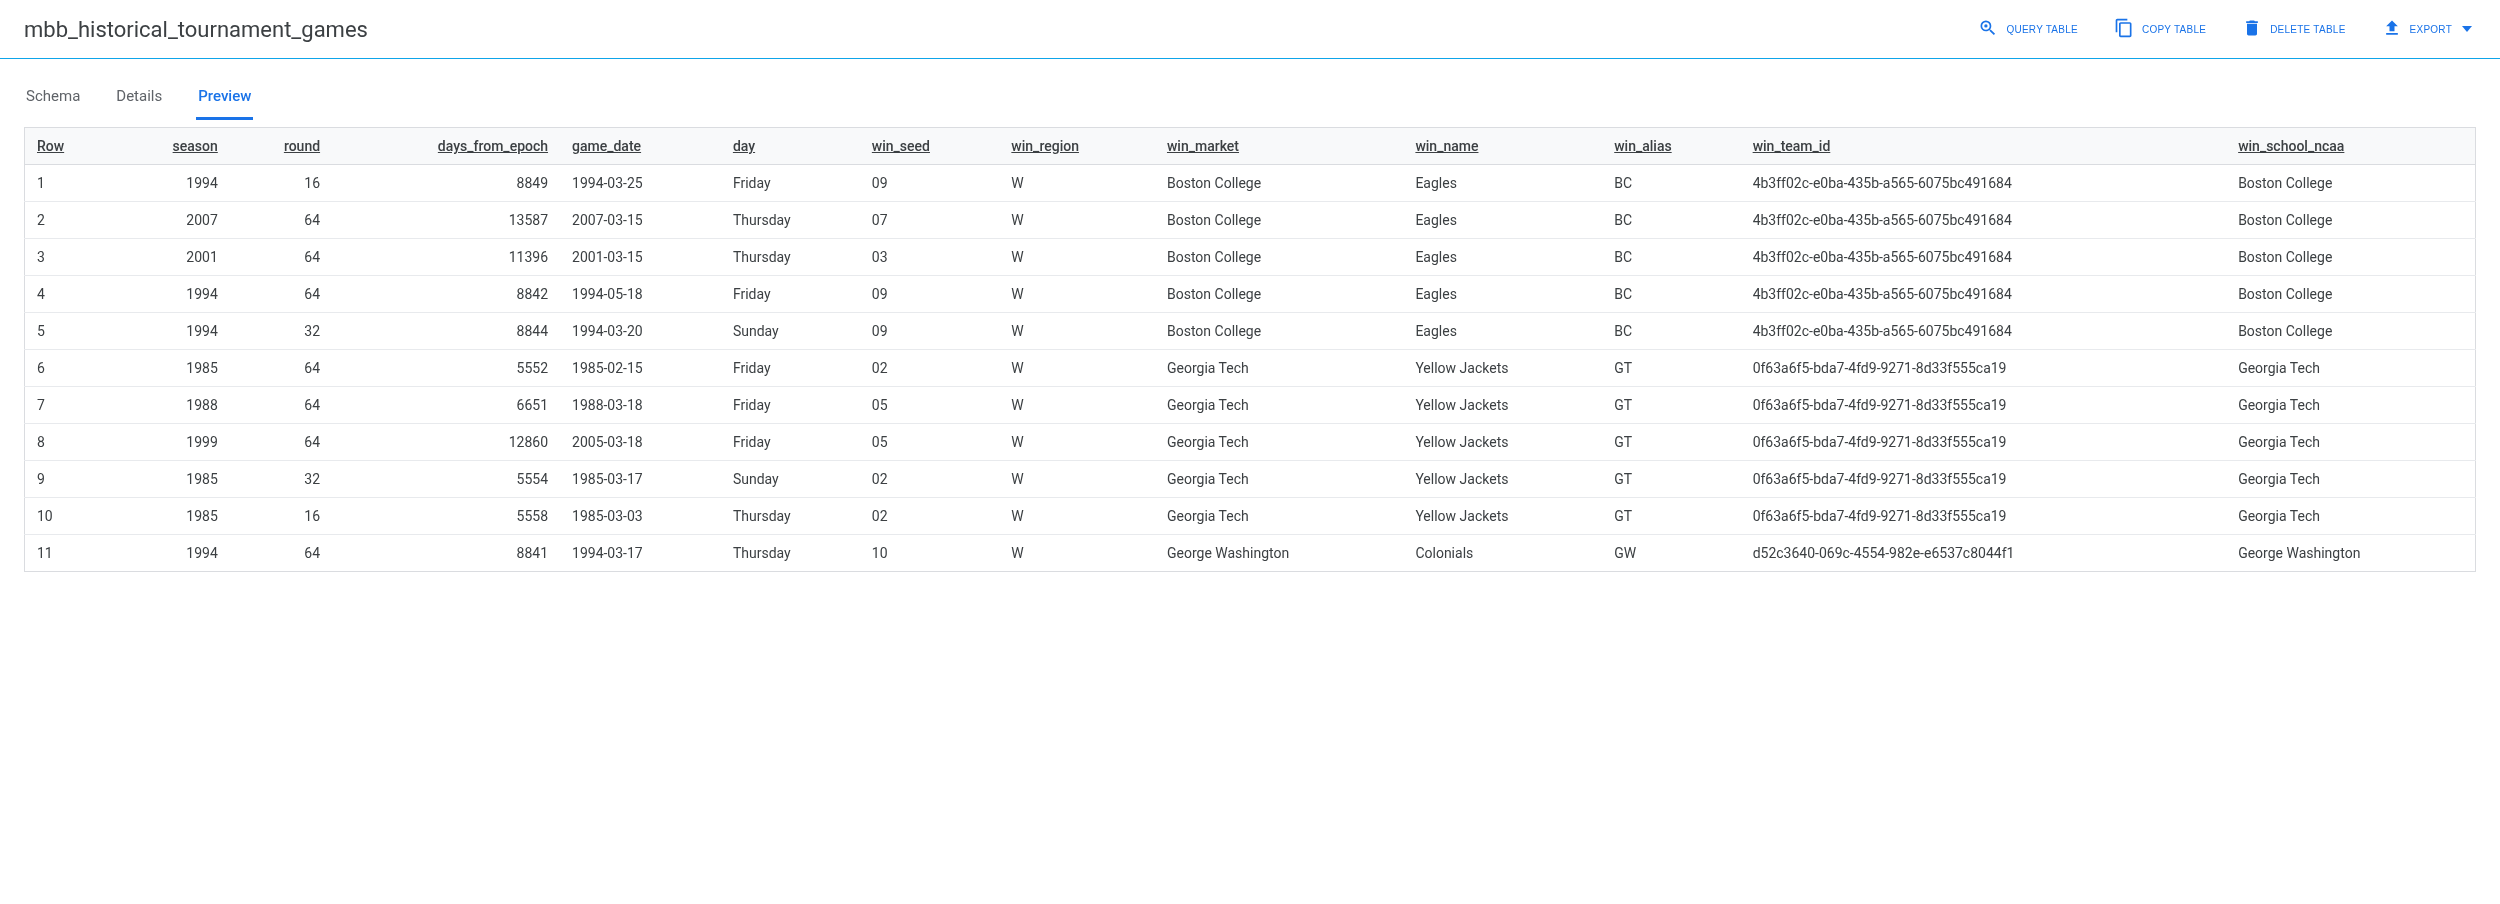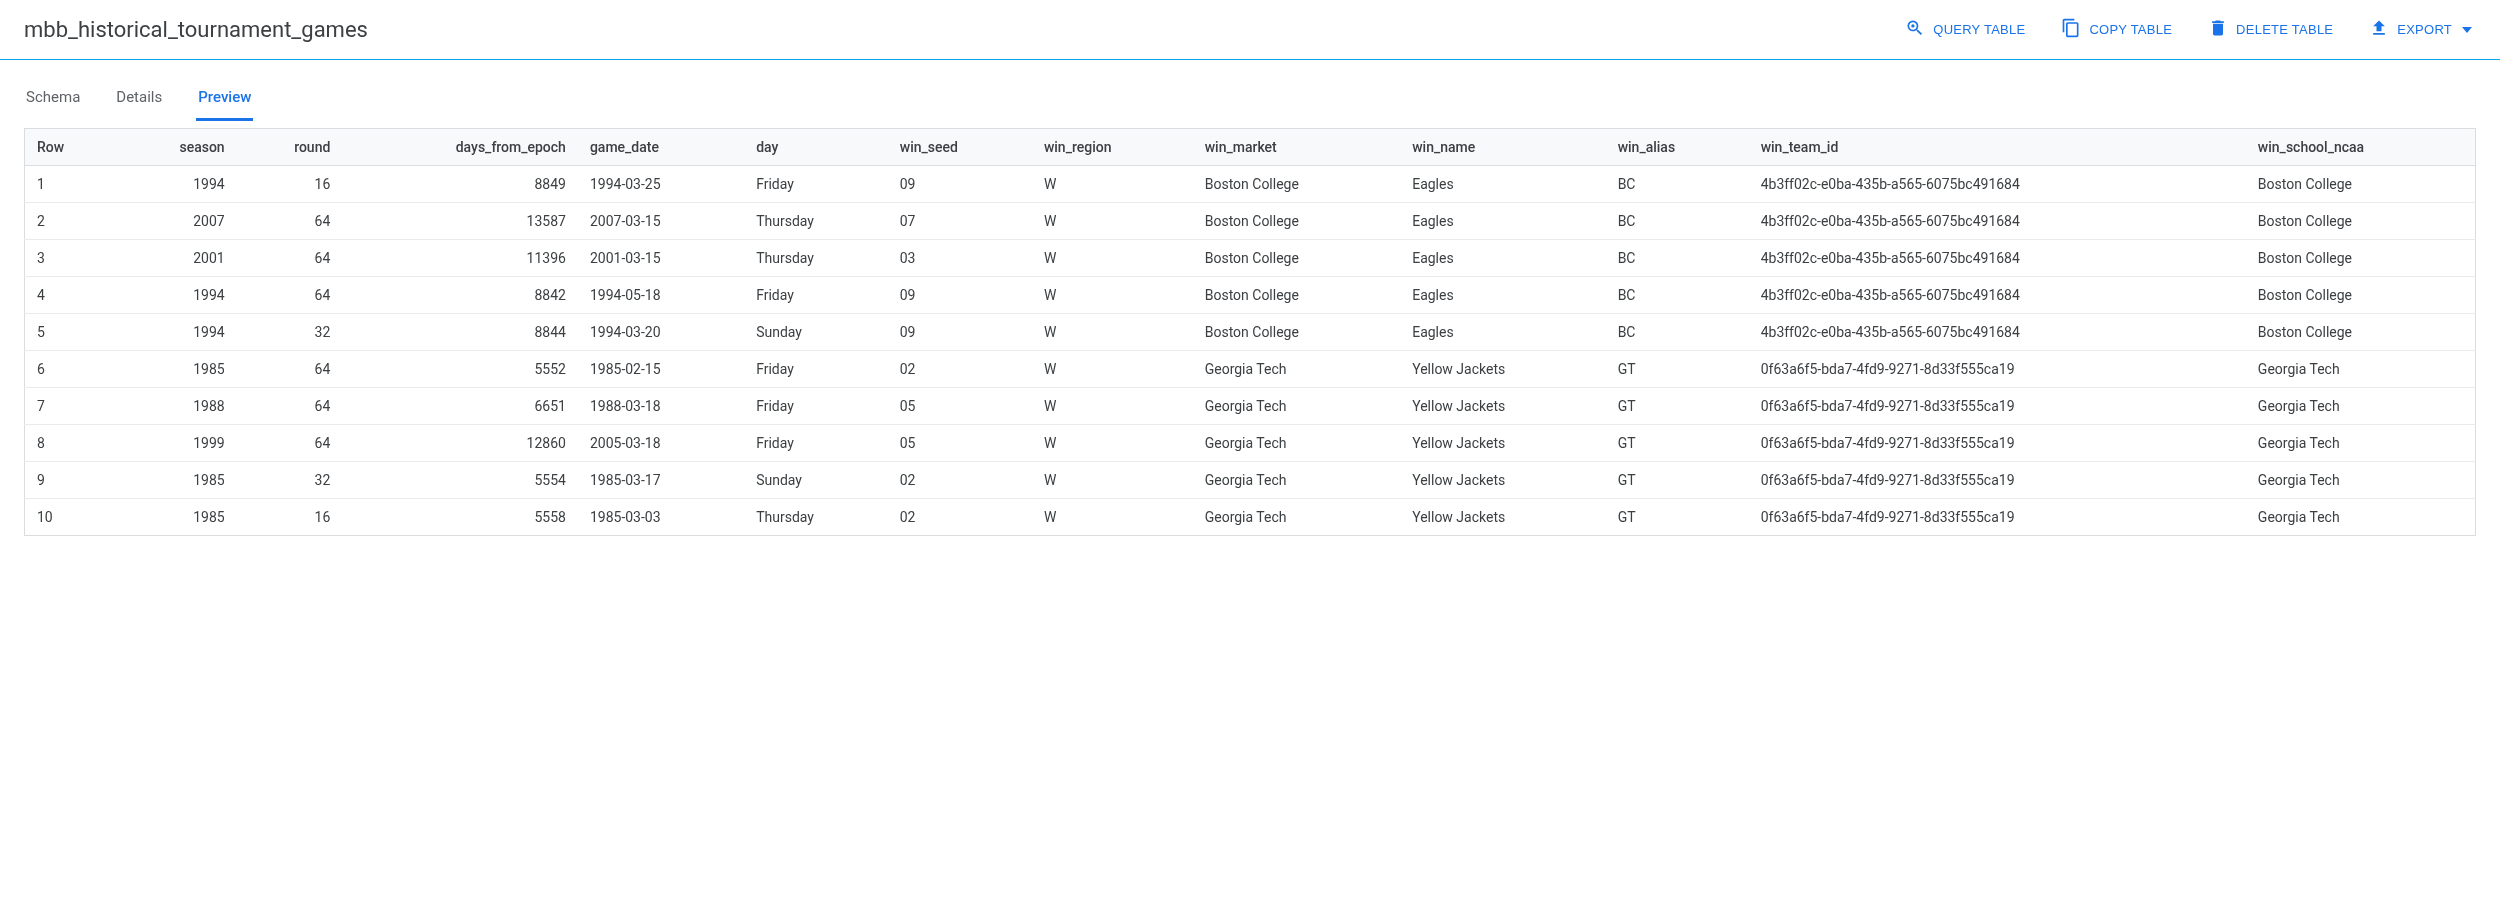--- a/index.html
+++ b/index.html
@@ -26,21 +26,21 @@
     display: flex;
     gap: 28px;
     align-items: center;
   }
   .action-btn {
     display: inline-flex;
     align-items: center;
     gap: 8px;
     color: #1a73e8;
     font-weight: 500;
-    font-size: 13px;
+    font-size: 10px;
     letter-spacing: 0.25px;
     cursor: pointer;
     text-transform: uppercase;
     background: none;
     border: none;
     padding: 6px 4px;
   }
   .action-btn svg {
     width: 20px;
     height: 20px;
@@ -85,20 +85,21 @@
     border: 1px solid #dadce0;
   }
   thead th {
     text-align: left;
     font-weight: 500;
     color: #3c4043;
     background: #f8f9fa;
     padding: 10px 12px;
     border-bottom: 1px solid #dadce0;
     white-space: nowrap;
+    text-decoration: underline;
   }
   tbody td {
     padding: 10px 12px;
     border-bottom: 1px solid #e8eaed;
     color: #3c4043;
     white-space: nowrap;
   }
   td.num, th.num { text-align: right; }
   tbody tr:last-child td { border-bottom: none; }
 </style>
@@ -314,15 +315,30 @@
           <td>1985-03-03</td>
           <td>Thursday</td>
           <td>02</td>
           <td>W</td>
           <td>Georgia Tech</td>
           <td>Yellow Jackets</td>
           <td>GT</td>
           <td>0f63a6f5-bda7-4fd9-9271-8d33f555ca19</td>
           <td>Georgia Tech</td>
         </tr>
+        <tr>
+          <td>11</td>
+          <td class="num">1994</td>
+          <td class="num">64</td>
+          <td class="num">8841</td>
+          <td>1994-03-17</td>
+          <td>Thursday</td>
+          <td>10</td>
+          <td>W</td>
+          <td>George Washington</td>
+          <td>Colonials</td>
+          <td>GW</td>
+          <td>d52c3640-069c-4554-982e-e6537c8044f1</td>
+          <td>George Washington</td>
+        </tr>
       </tbody>
   </table>
 </div>
 
 </body></html>

